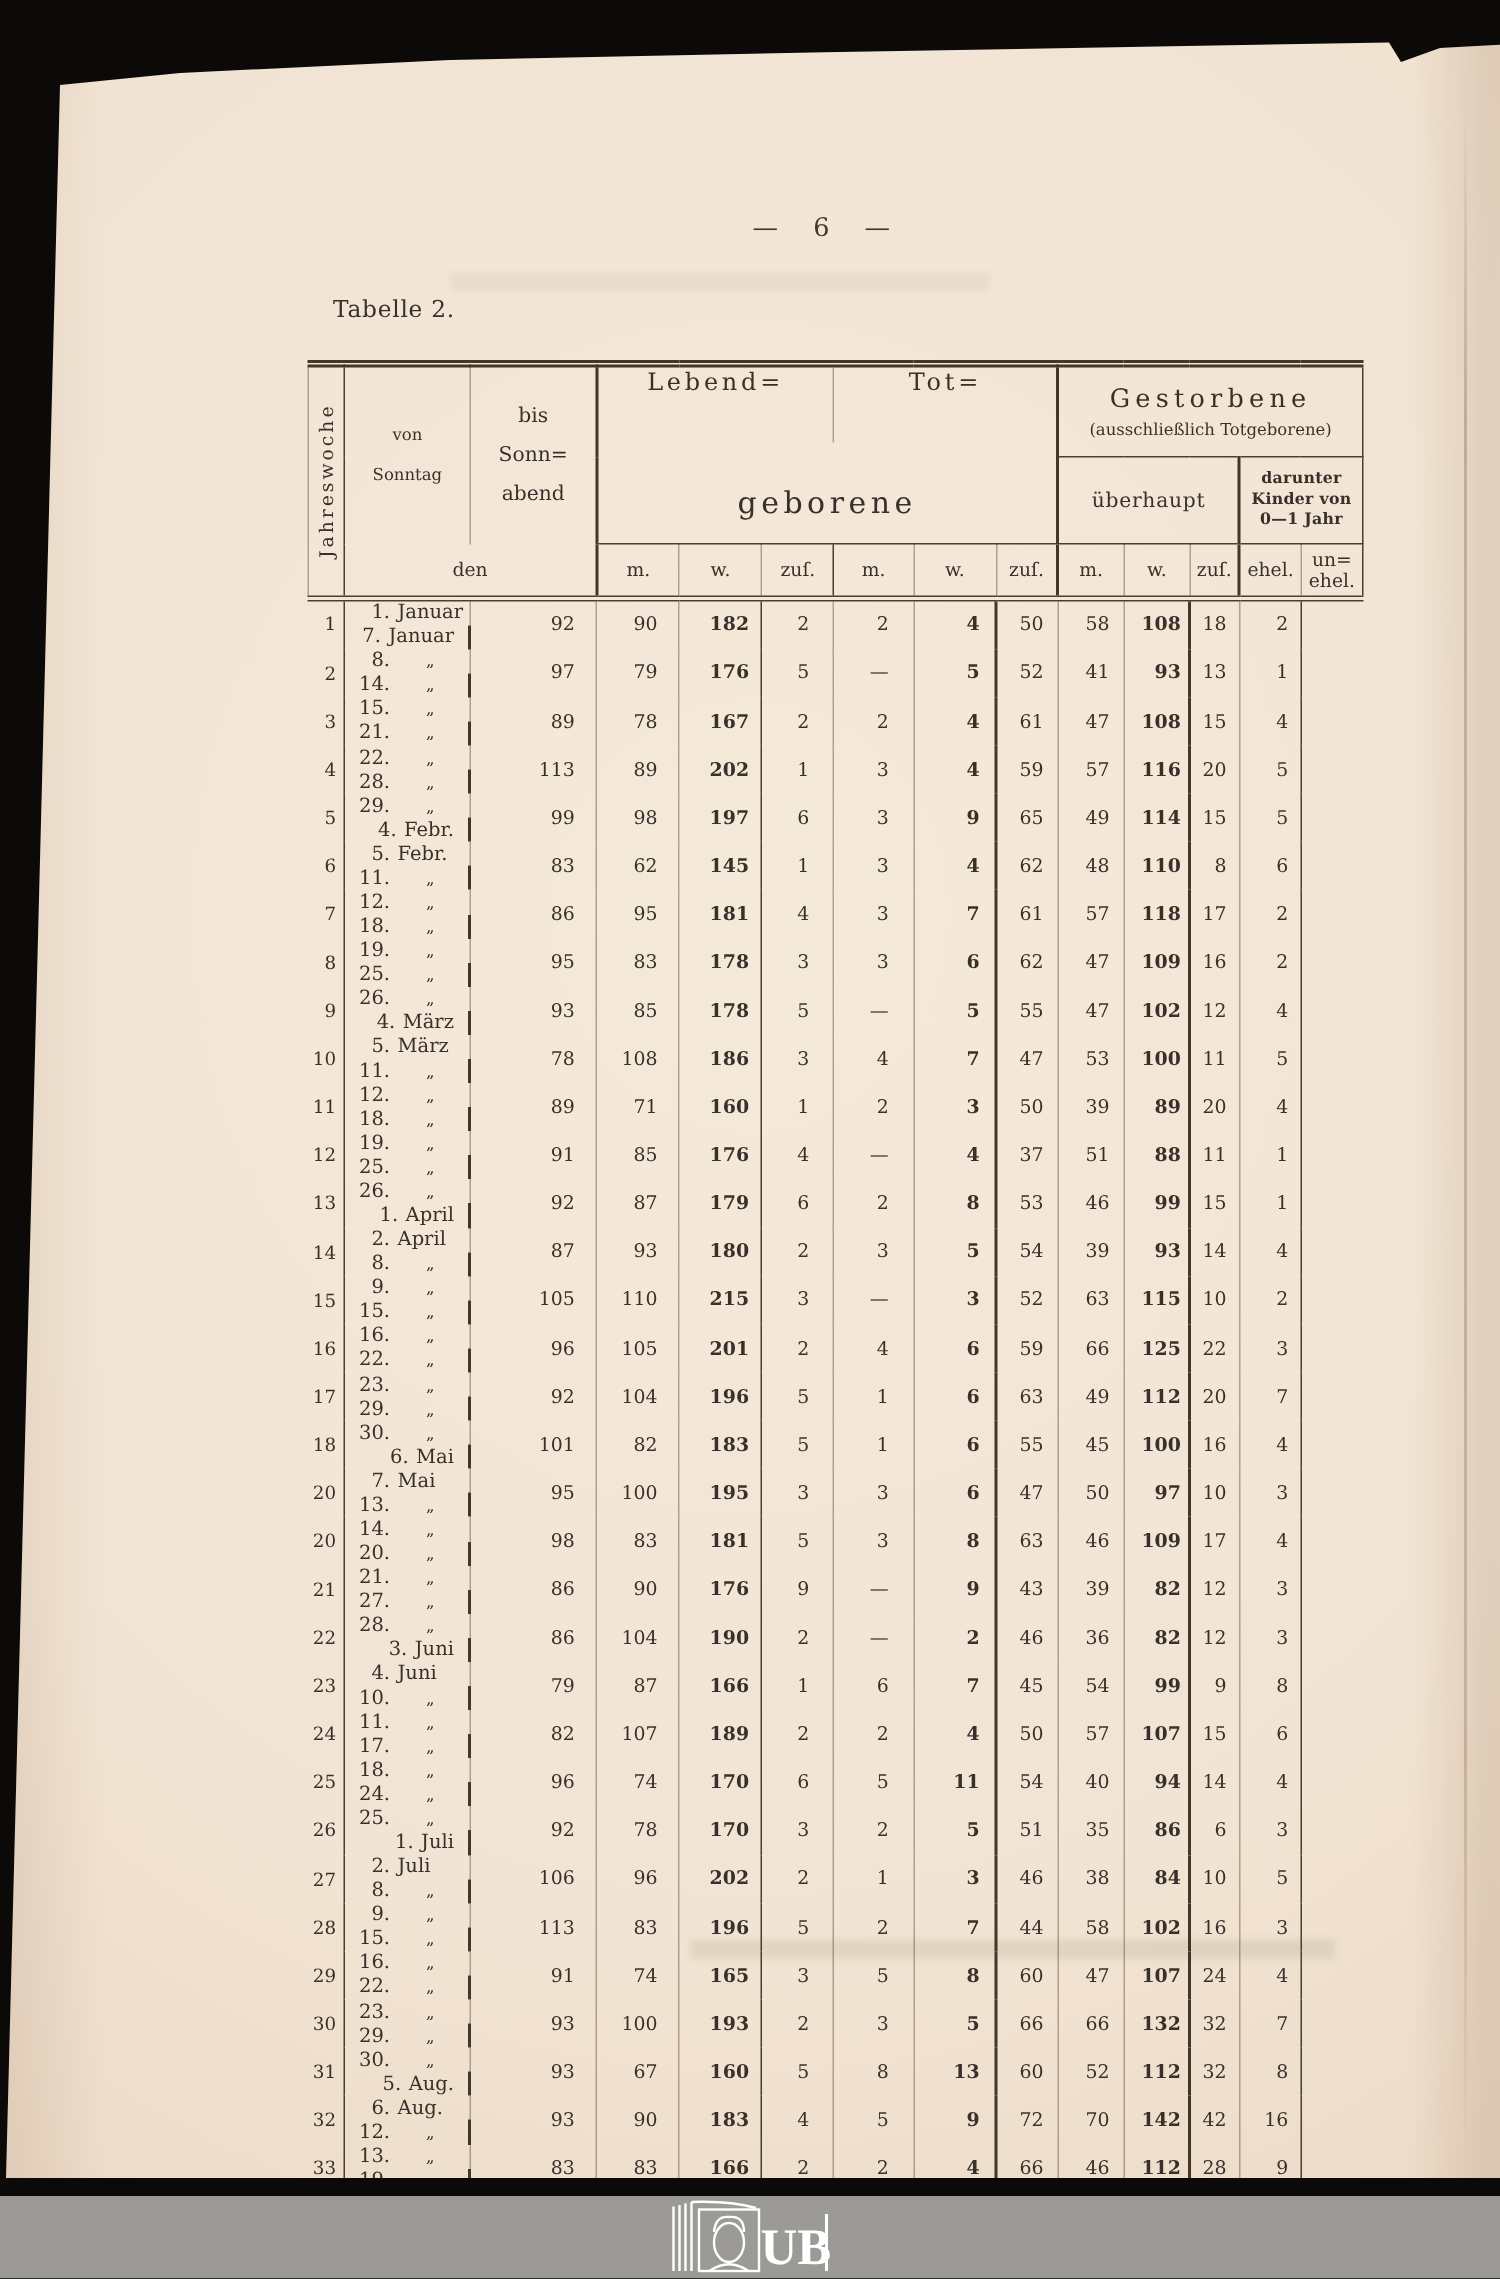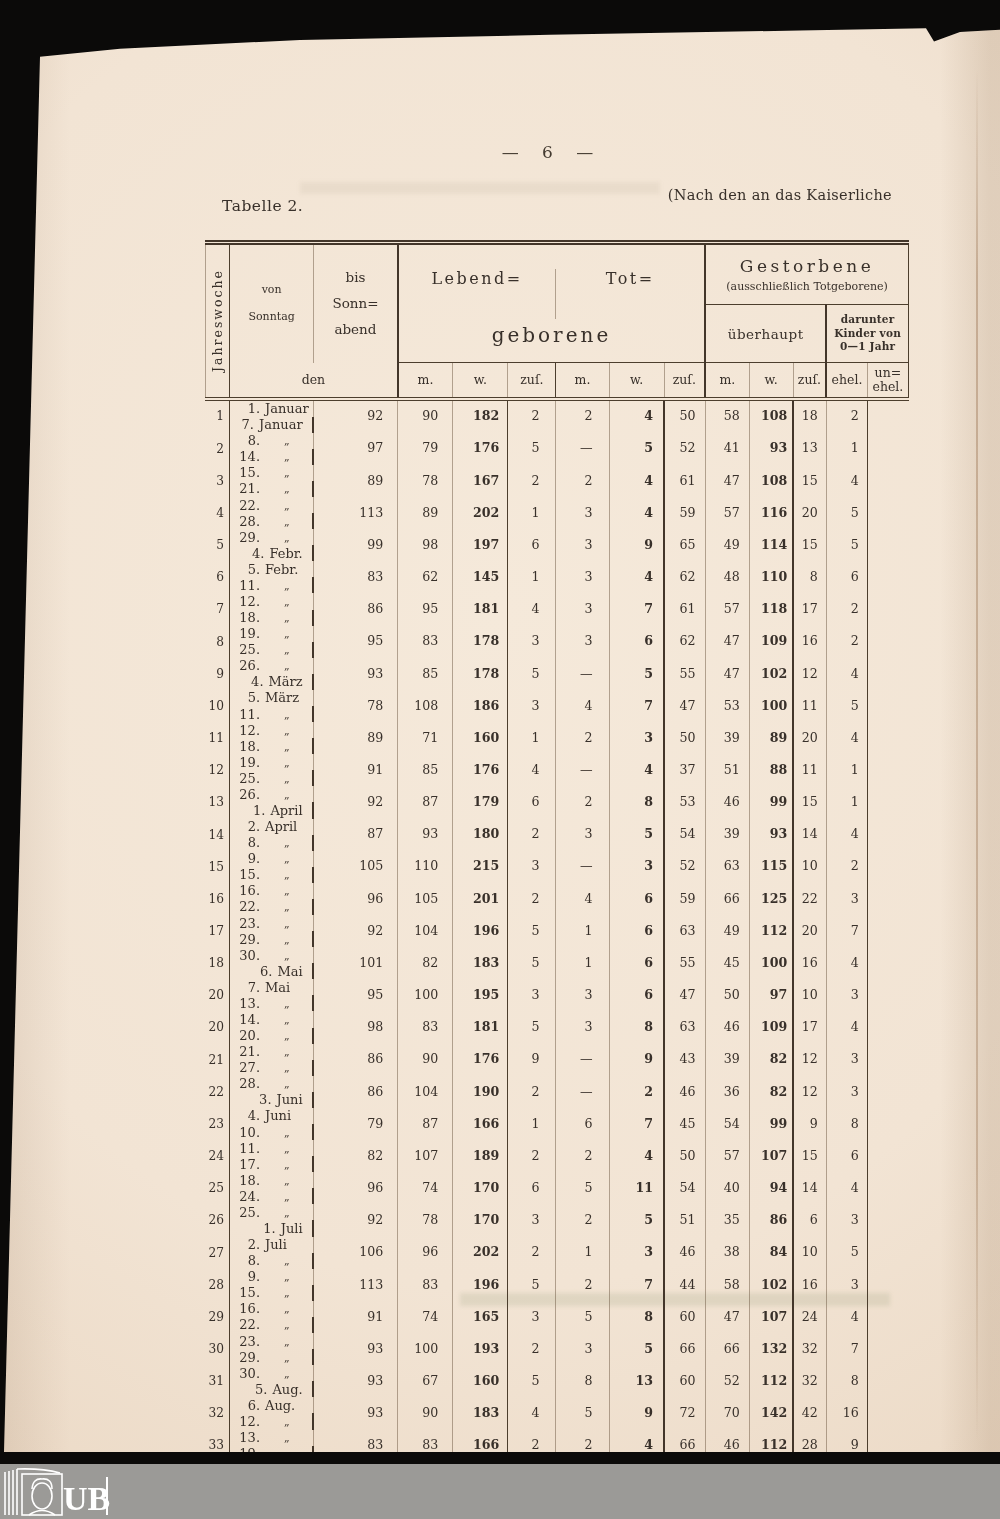--- a/index.html
+++ b/index.html
@@ -65,21 +65,21 @@
 
   thead tr.h1 th{height:62px}
   thead tr.h2 th{height:58px}
   thead tr.h3 th{height:36px}
 
   th.week{border-left:1px solid var(--faint);border-right:1px solid var(--dark);border-bottom:4px double var(--dark)}
   .vert{writing-mode:vertical-rl;transform:rotate(180deg);font-size:12.5px;letter-spacing:2px;margin:auto;display:block}
   th.von{border-right:1px solid var(--faint);font-size:11px;line-height:2.4;vertical-align:middle}
   th.bis{border-right:2.5px solid var(--thick);font-size:13.5px;line-height:1.9;vertical-align:middle}
   th.geb{border-right:2.5px solid var(--thick);border-bottom:1px solid var(--dark);padding:0;vertical-align:top}
-  .geb-top{display:flex;height:66px;padding-top:24px}
+  .geb-top{display:flex;height:66px;padding-top:0}
   .geb-half{flex:1.06;text-align:center;font-size:16px;letter-spacing:2.5px}
   .geb-half.right{flex:1;border-left:1px solid var(--faint);height:50px}
   .geb-bottom{height:48px;display:flex;align-items:center;justify-content:center;font-size:20px;letter-spacing:3px}
   th.gest{border-right:1px solid var(--dark);border-bottom:1px solid var(--dark);vertical-align:middle}
   .gest-big{font-size:17px;letter-spacing:3.5px}
   .gest-sub{font-size:11px;margin-top:4px}
   th.ueber{border-right:2px solid var(--thick);border-bottom:1px solid var(--dark);font-size:13.5px;letter-spacing:.5px}
   th.darunter{border-right:1px solid var(--dark);border-bottom:1px solid var(--dark);font-size:10.5px;font-weight:bold;line-height:1.3;letter-spacing:.2px}
   thead tr.h3 th{border-bottom:4px double var(--dark);font-size:12.5px}
   th.den{border-right:2.5px solid var(--thick);font-size:13.5px}
@@ -116,36 +116,36 @@
   td.n7,td.n8{padding-right:9px}
   td.n9{padding-right:5px}
   td.n10{padding-right:8px}
   td.n11{padding-right:8px}
 
   
   .footer{
     position:absolute;left:0;right:0;bottom:0;height:55px;
     background:#9b9a97;display:flex;align-items:center;
     font-family:"Liberation Sans", sans-serif;
+    flex-direction:column;
   }
   .logo{width:110px;height:54px;flex:none;margin-left:2px}
   .footer-text{color:#f6f5f3;font-size:16.5px;line-height:21px;margin-left:4px}
 </style>
 </head>
 <body>
 
 <div class="sheet">
   <div class="smudge s1"></div>
   <div class="smudge s2"></div>
   <div class="page-crease"></div>
 
   <div class="pageno">— 6 —</div>
   <div class="tablabel">Tabelle 2.</div>
   <div class="titleblock">
-    <div class="subtitle">(Nach den an das Kaiserliche</div>
   </div>
 
   <table class="main">
     <colgroup>
       <col class="c0">
         <col class="c1">
         <col class="c2">
         <col class="c3">
         <col class="c4">
       <col class="c5">

